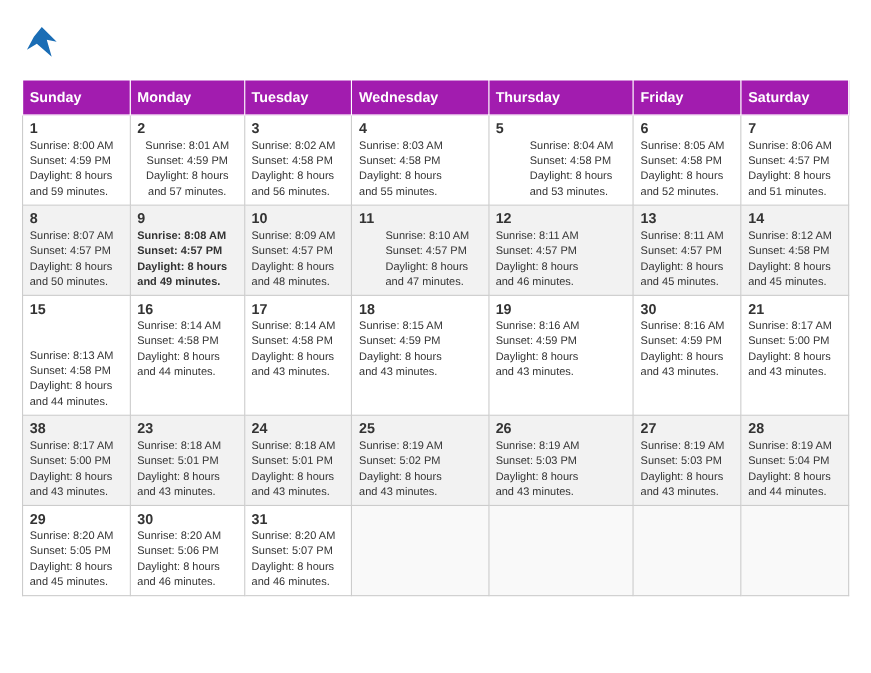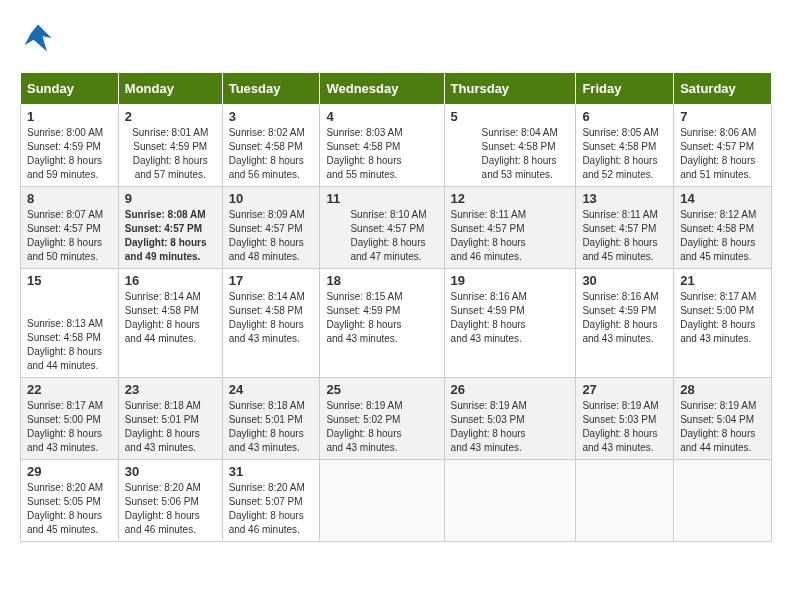--- a/index.html
+++ b/index.html
@@ -45,21 +45,21 @@
     .location {
       font-size: 14px;
       color: #555;
     }
     table {
       width: 100%;
       border-collapse: collapse;
       font-size: 11px;
     }
     thead tr th {
-      background-color: #4d7c0f;
+      background-color: #a21caf;
       color: #fff;
       font-size: 13px;
       font-weight: bold;
       padding: 8px 6px;
       text-align: left;
       border: 1px solid #fff;
     }
     tbody tr td {
       border: 1px solid #ccc;
       padding: 4px 6px;
@@ -265,21 +265,21 @@
         <td>
           <span class="day-num">21</span>
           <div class="day-info" style="white-space: pre-line;">Sunrise: 8:17 AM
 Sunset: 5:00 PM
 Daylight: 8 hours
 and 43 minutes.</div>
         </td>
       </tr>
       <tr>
         <td>
-          <span class="day-num">22</span>
+          <span class="day-num">38</span>
           <div class="day-info" style="white-space: pre-line;">Sunrise: 8:17 AM
 Sunset: 5:00 PM
 Daylight: 8 hours
 and 43 minutes.</div>
         </td>
         <td>
           <span class="day-num">23</span>
           <div class="day-info" style="white-space: pre-line;">Sunrise: 8:18 AM
 Sunset: 5:01 PM
 Daylight: 8 hours

